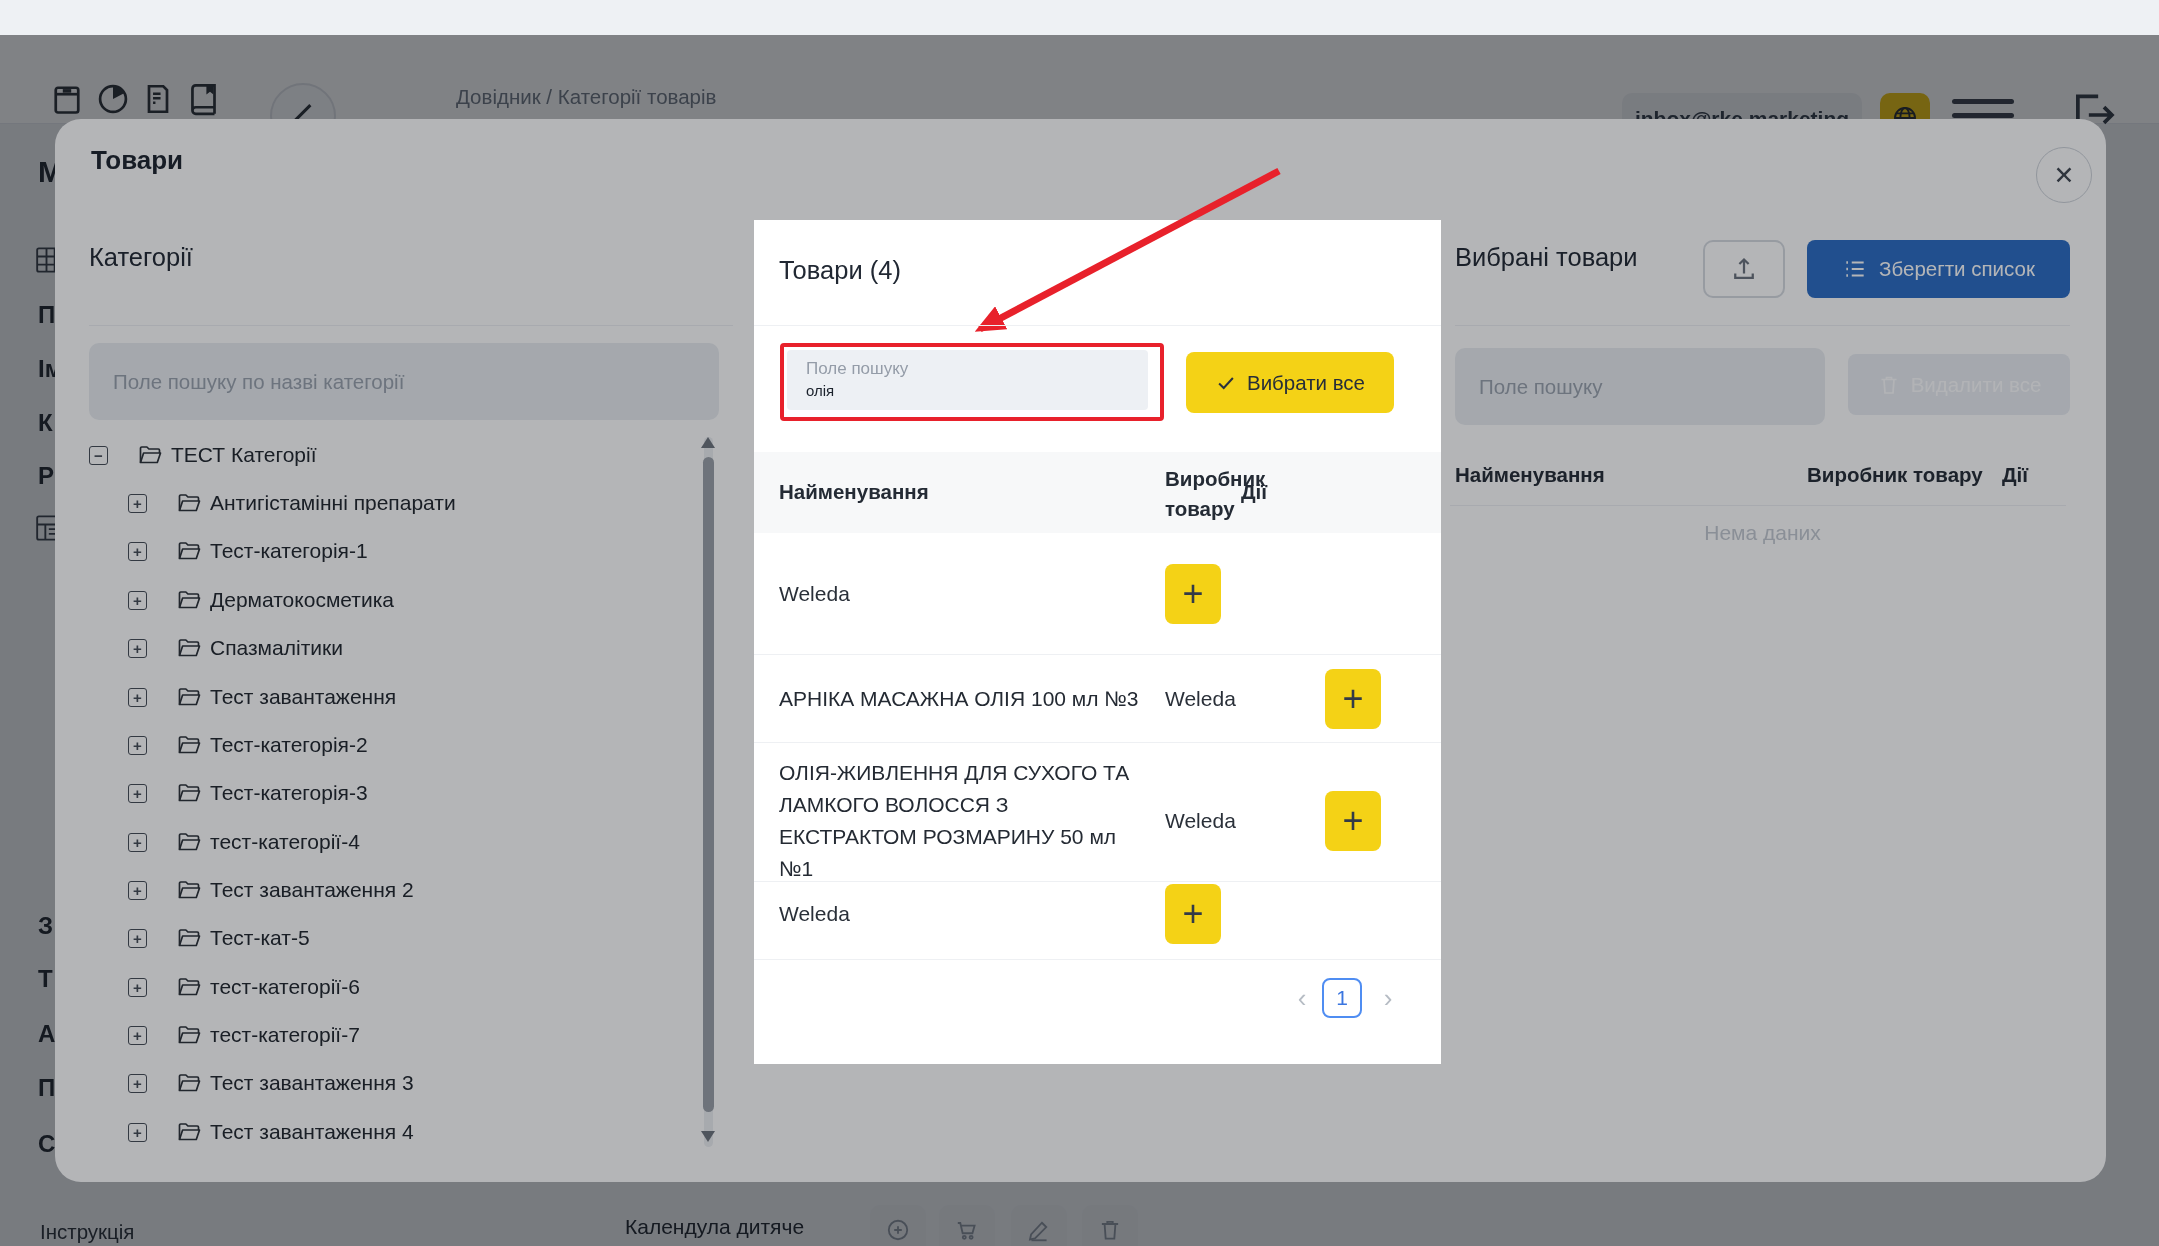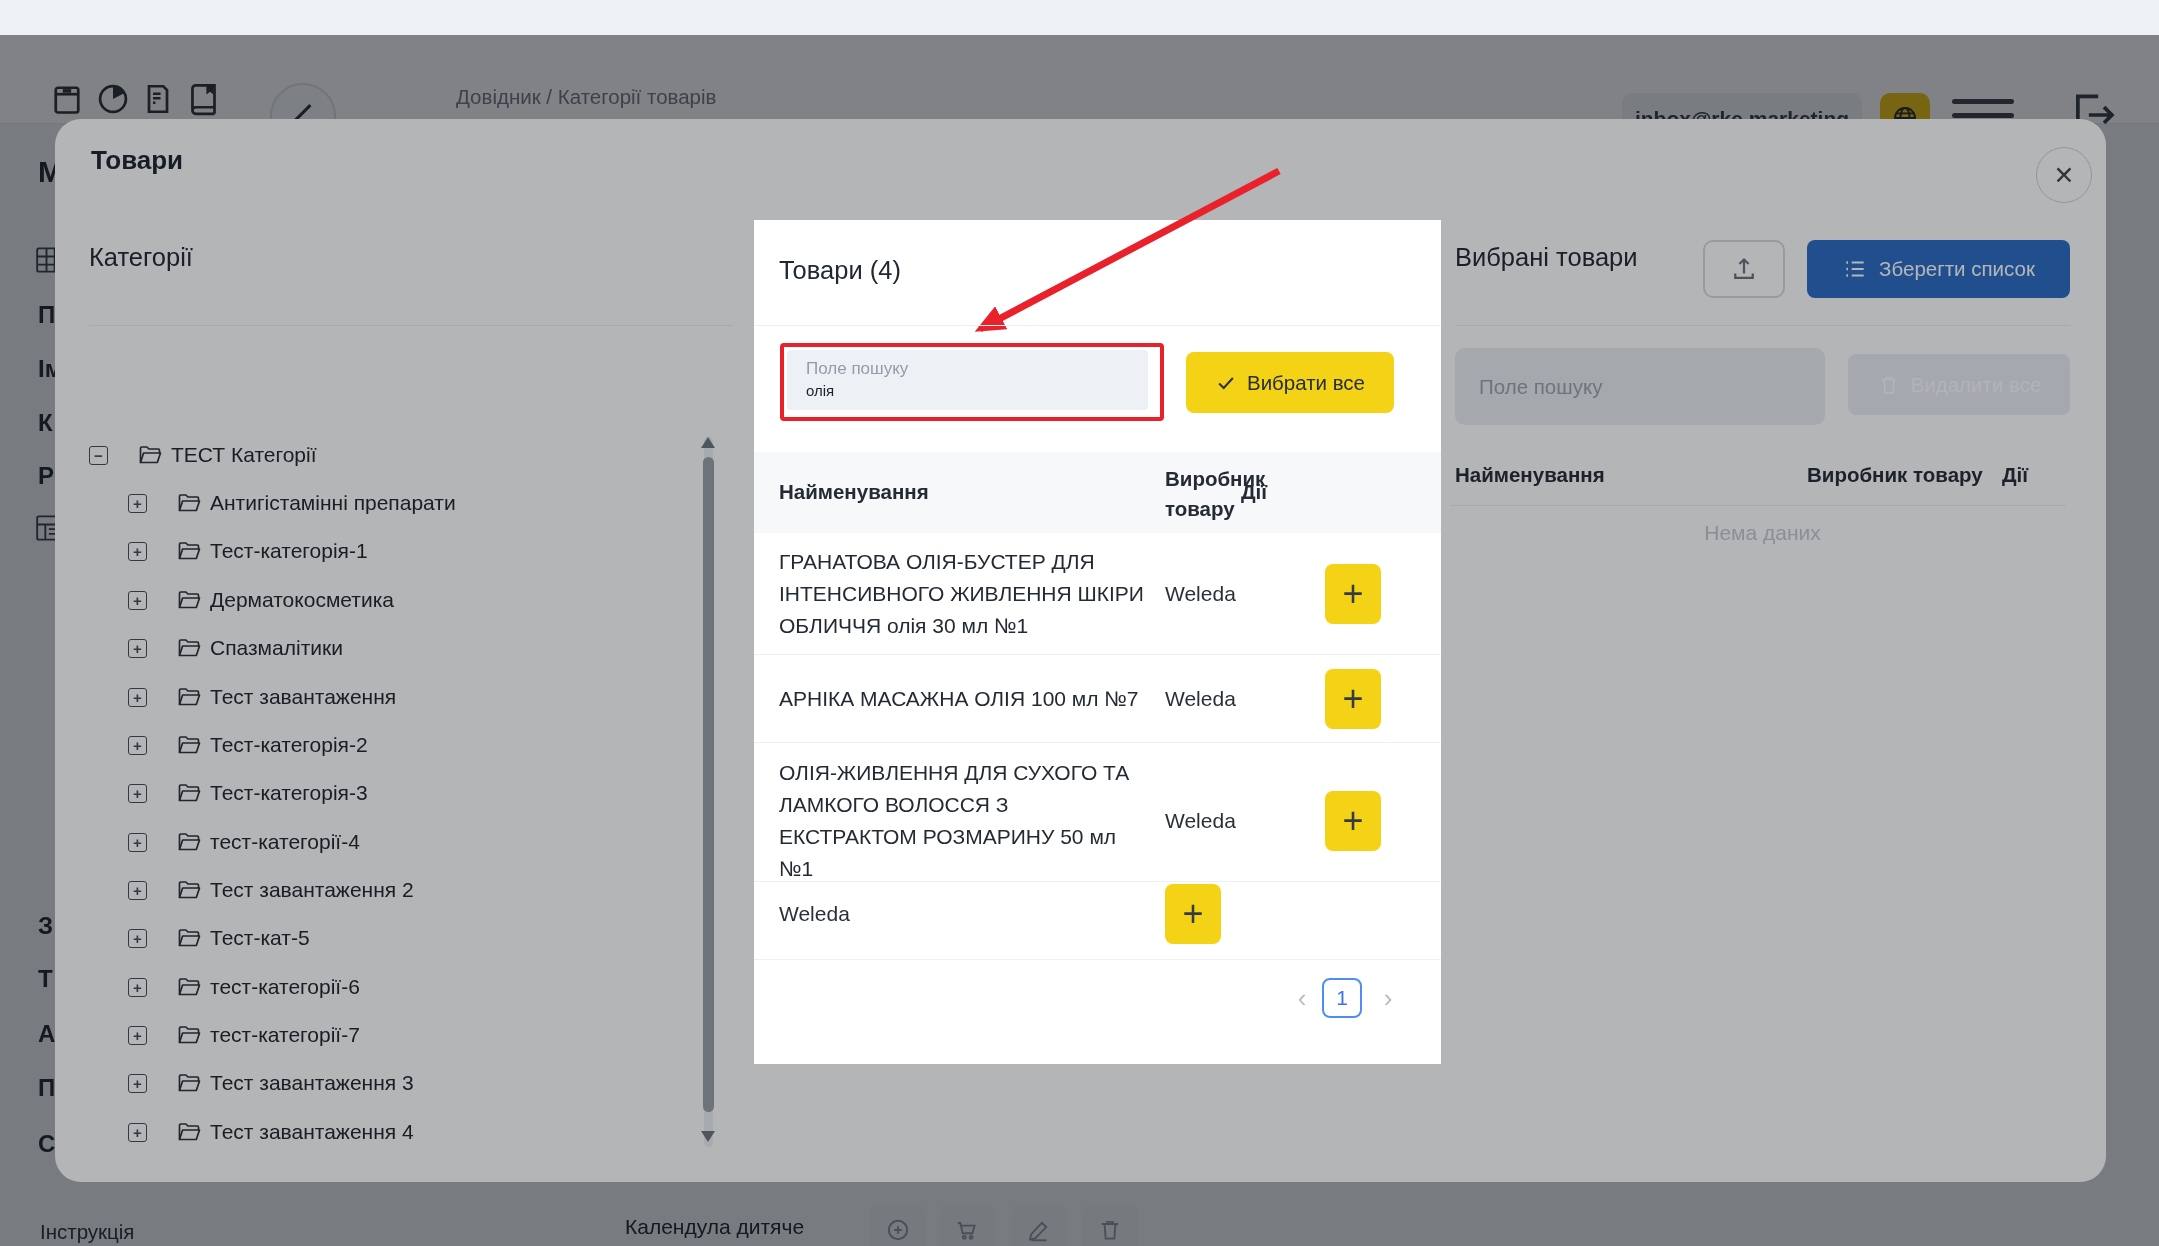--- a/index.html
+++ b/index.html
@@ -193,20 +193,21 @@
   <div class="backdrop"></div>
 
   <div class="modal">
     <span class="modal-title">Товари</span>
     <button class="close-btn">
         <span>✕</span>
       </button>
 
     <span class="ptitle" style="left:34px;top:124px">Категорії</span>
     <div class="divider" style="left:34px;top:206px;width:644px"></div>
+    <input class="sinput" style="left: 34px; top: 224px; width: 630px; height: 77px;" placeholder="Поле пошуку по назві категорії">
 
     <div class="tree-row tr-root" style="top:312px">
       <span class="tbox">−</span>
       <span class="tfold">
           <svg width="24" height="22" viewBox="0 0 24 22" fill="none" stroke="#2b3138" stroke-width="1.7" stroke-linejoin="round">
             <path d="M2.5 18.5V4.2a1.2 1.2 0 0 1 1.2-1.2h5.2l2 2h9.4a1.2 1.2 0 0 1 1.2 1.2V9"></path>
             <path d="M2.5 18.5 5.6 9h16.9l-3.2 9.5Z"></path>
           </svg>
         </span>
       <span>ТЕСТ Категорії</span>
@@ -413,28 +414,27 @@
         <span>Вибрати все</span>
       </button>
 
       <div class="phead">
         <span class="abs" style="left:25px;top:28px">Найменування</span>
         <span class="abs" style="left:411px;top:12px;width:120px;line-height:30px">Виробник товару</span>
         <span class="abs" style="left:487px;top:28px">Дії</span>
       </div>
 
       <div class="prow" style="top:313px;height:122px">
-        <span class="pname">ГРАНАТОВА ОЛІЯ-БУСТЕР ДЛЯ ІНТЕНСИВНОГО ЖИВЛЕННЯ ШКІРИ ОБЛИЧЧЯ олія 30 мл №1</span>
         <span class="pmanu">Weleda</span>
         <button class="addbtn">
             <span>+</span>
           </button>
       </div>
       <div class="prow" style="top:435px;height:88px">
-        <span class="pname">АРНІКА МАСАЖНА ОЛІЯ 100 мл №7</span>
+        <span class="pname">АРНІКА МАСАЖНА ОЛІЯ 100 мл №3</span>
         <span class="pmanu">Weleda</span>
         <button class="addbtn">
             <span>+</span>
           </button>
       </div>
       <div class="prow" style="top:537px;height:125px">
         <span class="pname">ОЛІЯ-ЖИВЛЕННЯ ДЛЯ СУХОГО ТА ЛАМКОГО ВОЛОССЯ З ЕКСТРАКТОМ РОЗМАРИНУ 50 мл №1</span>
         <span class="pmanu">Weleda</span>
         <button class="addbtn">
             <span>+</span>

